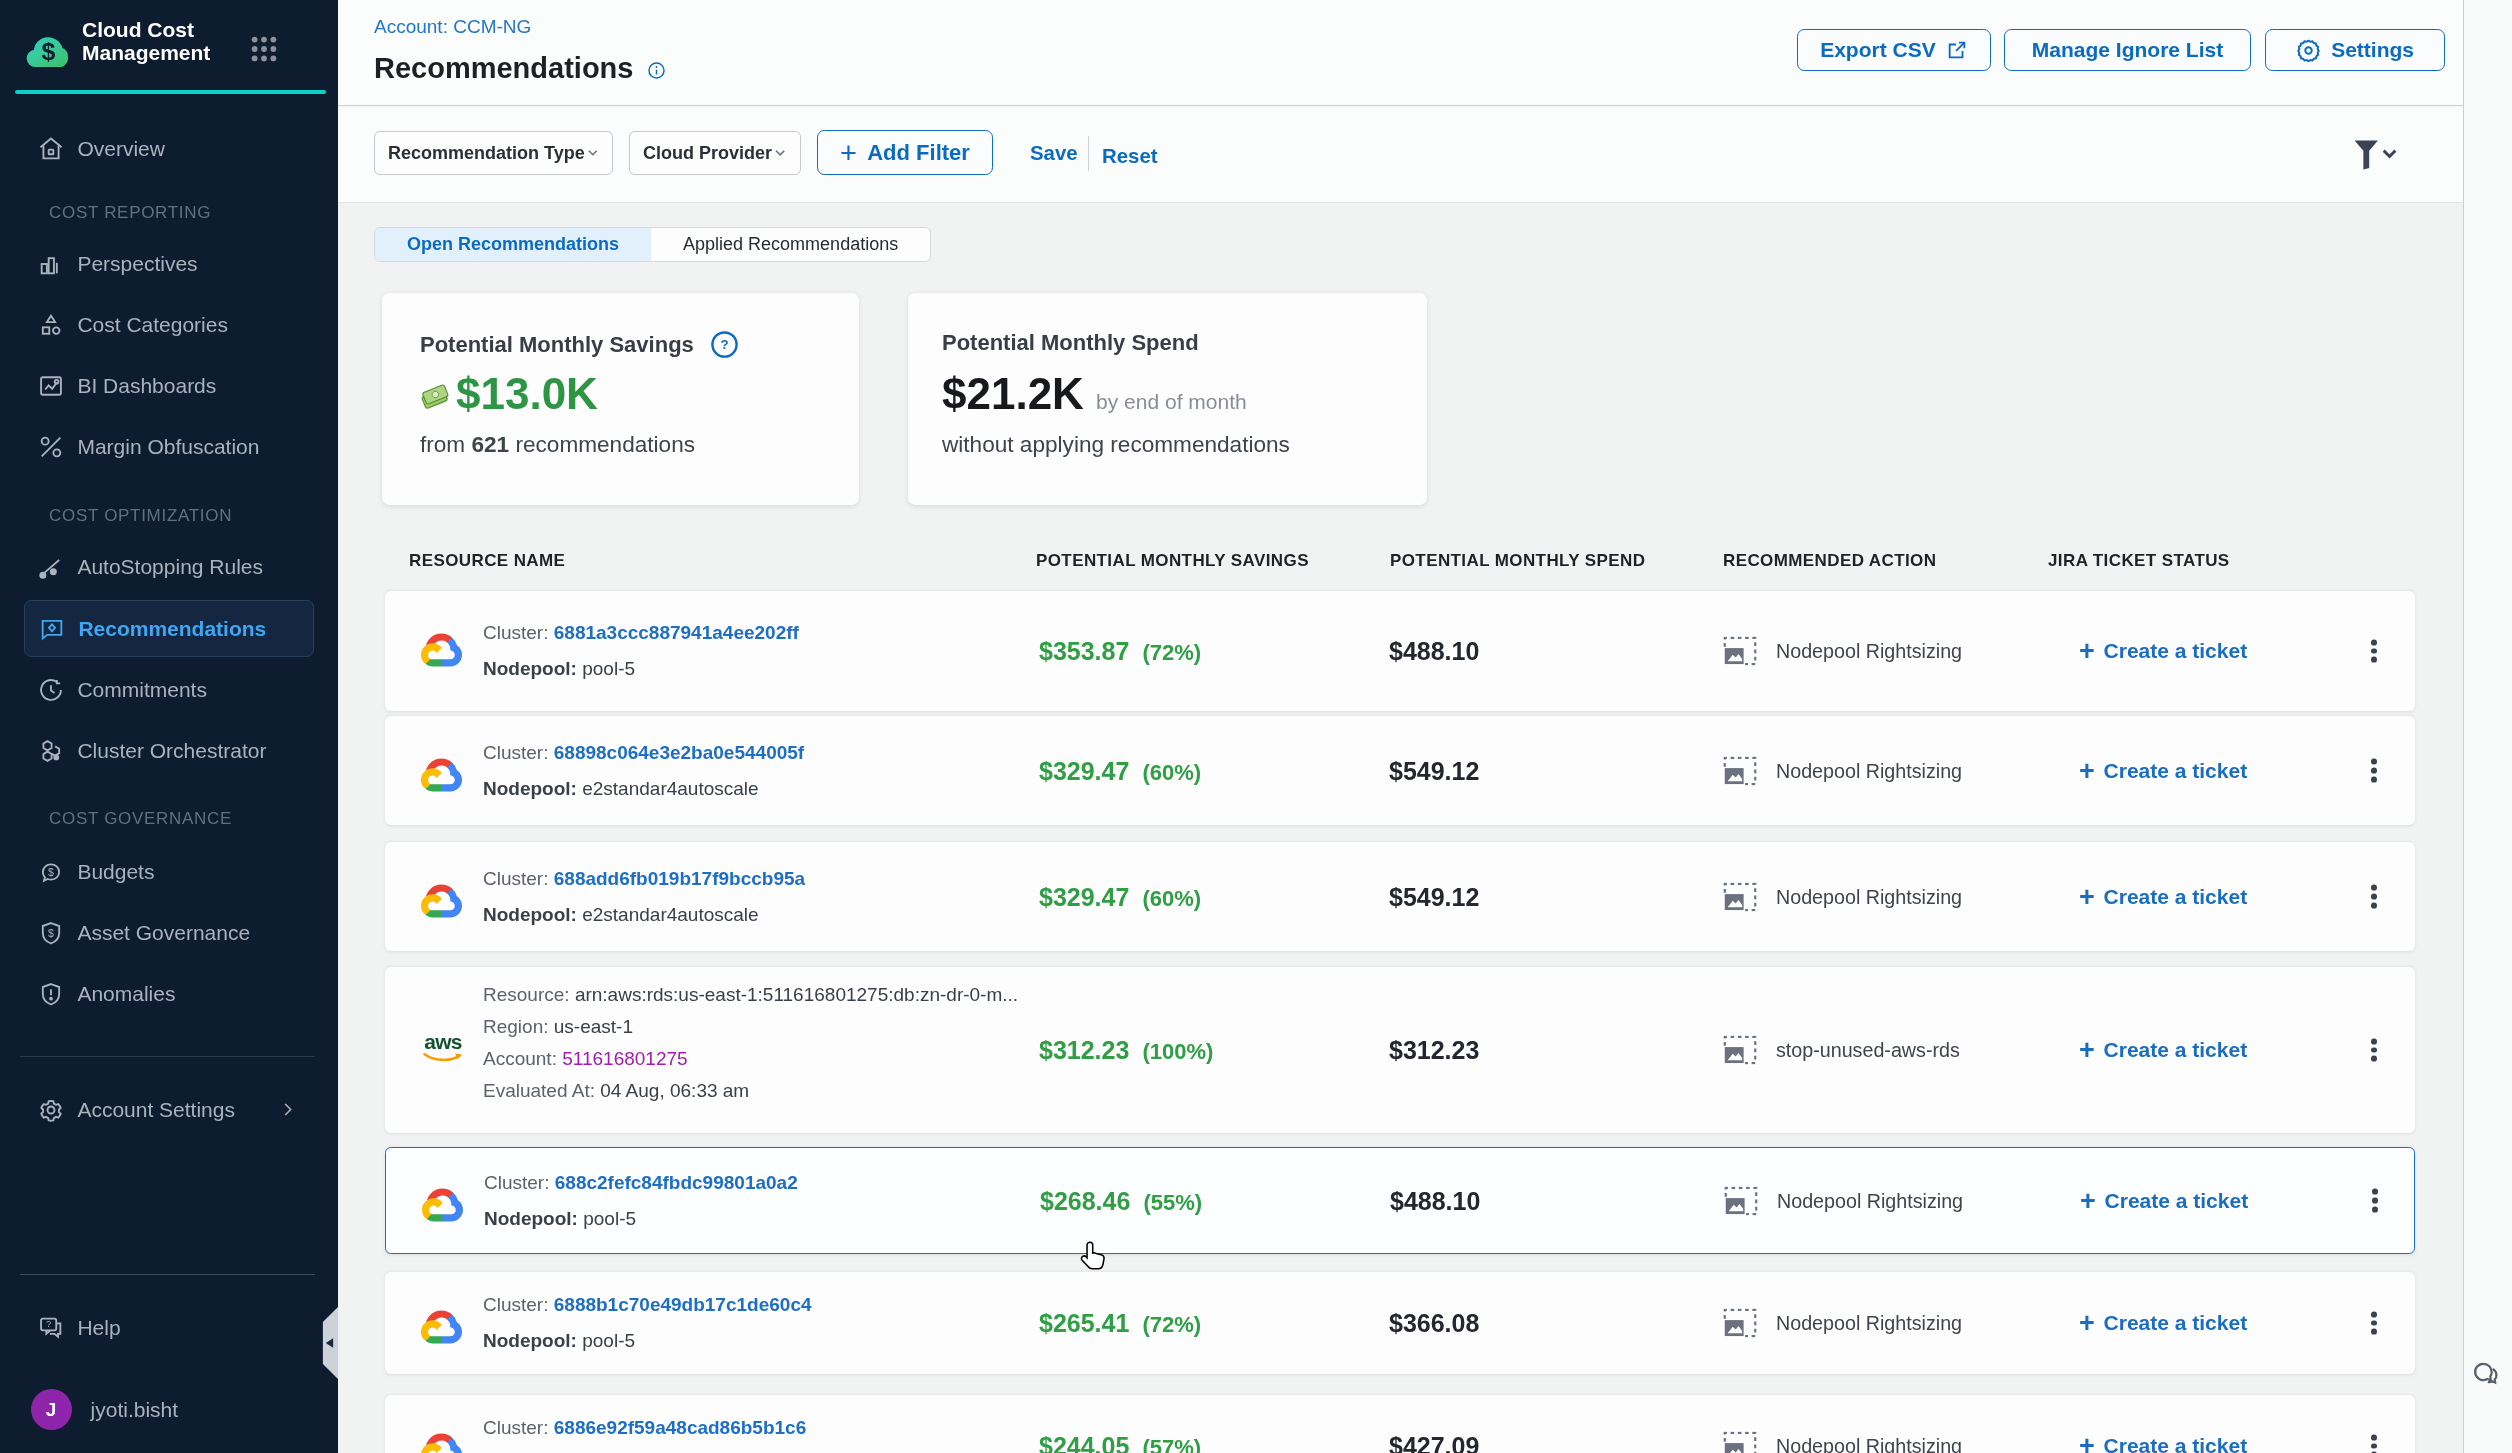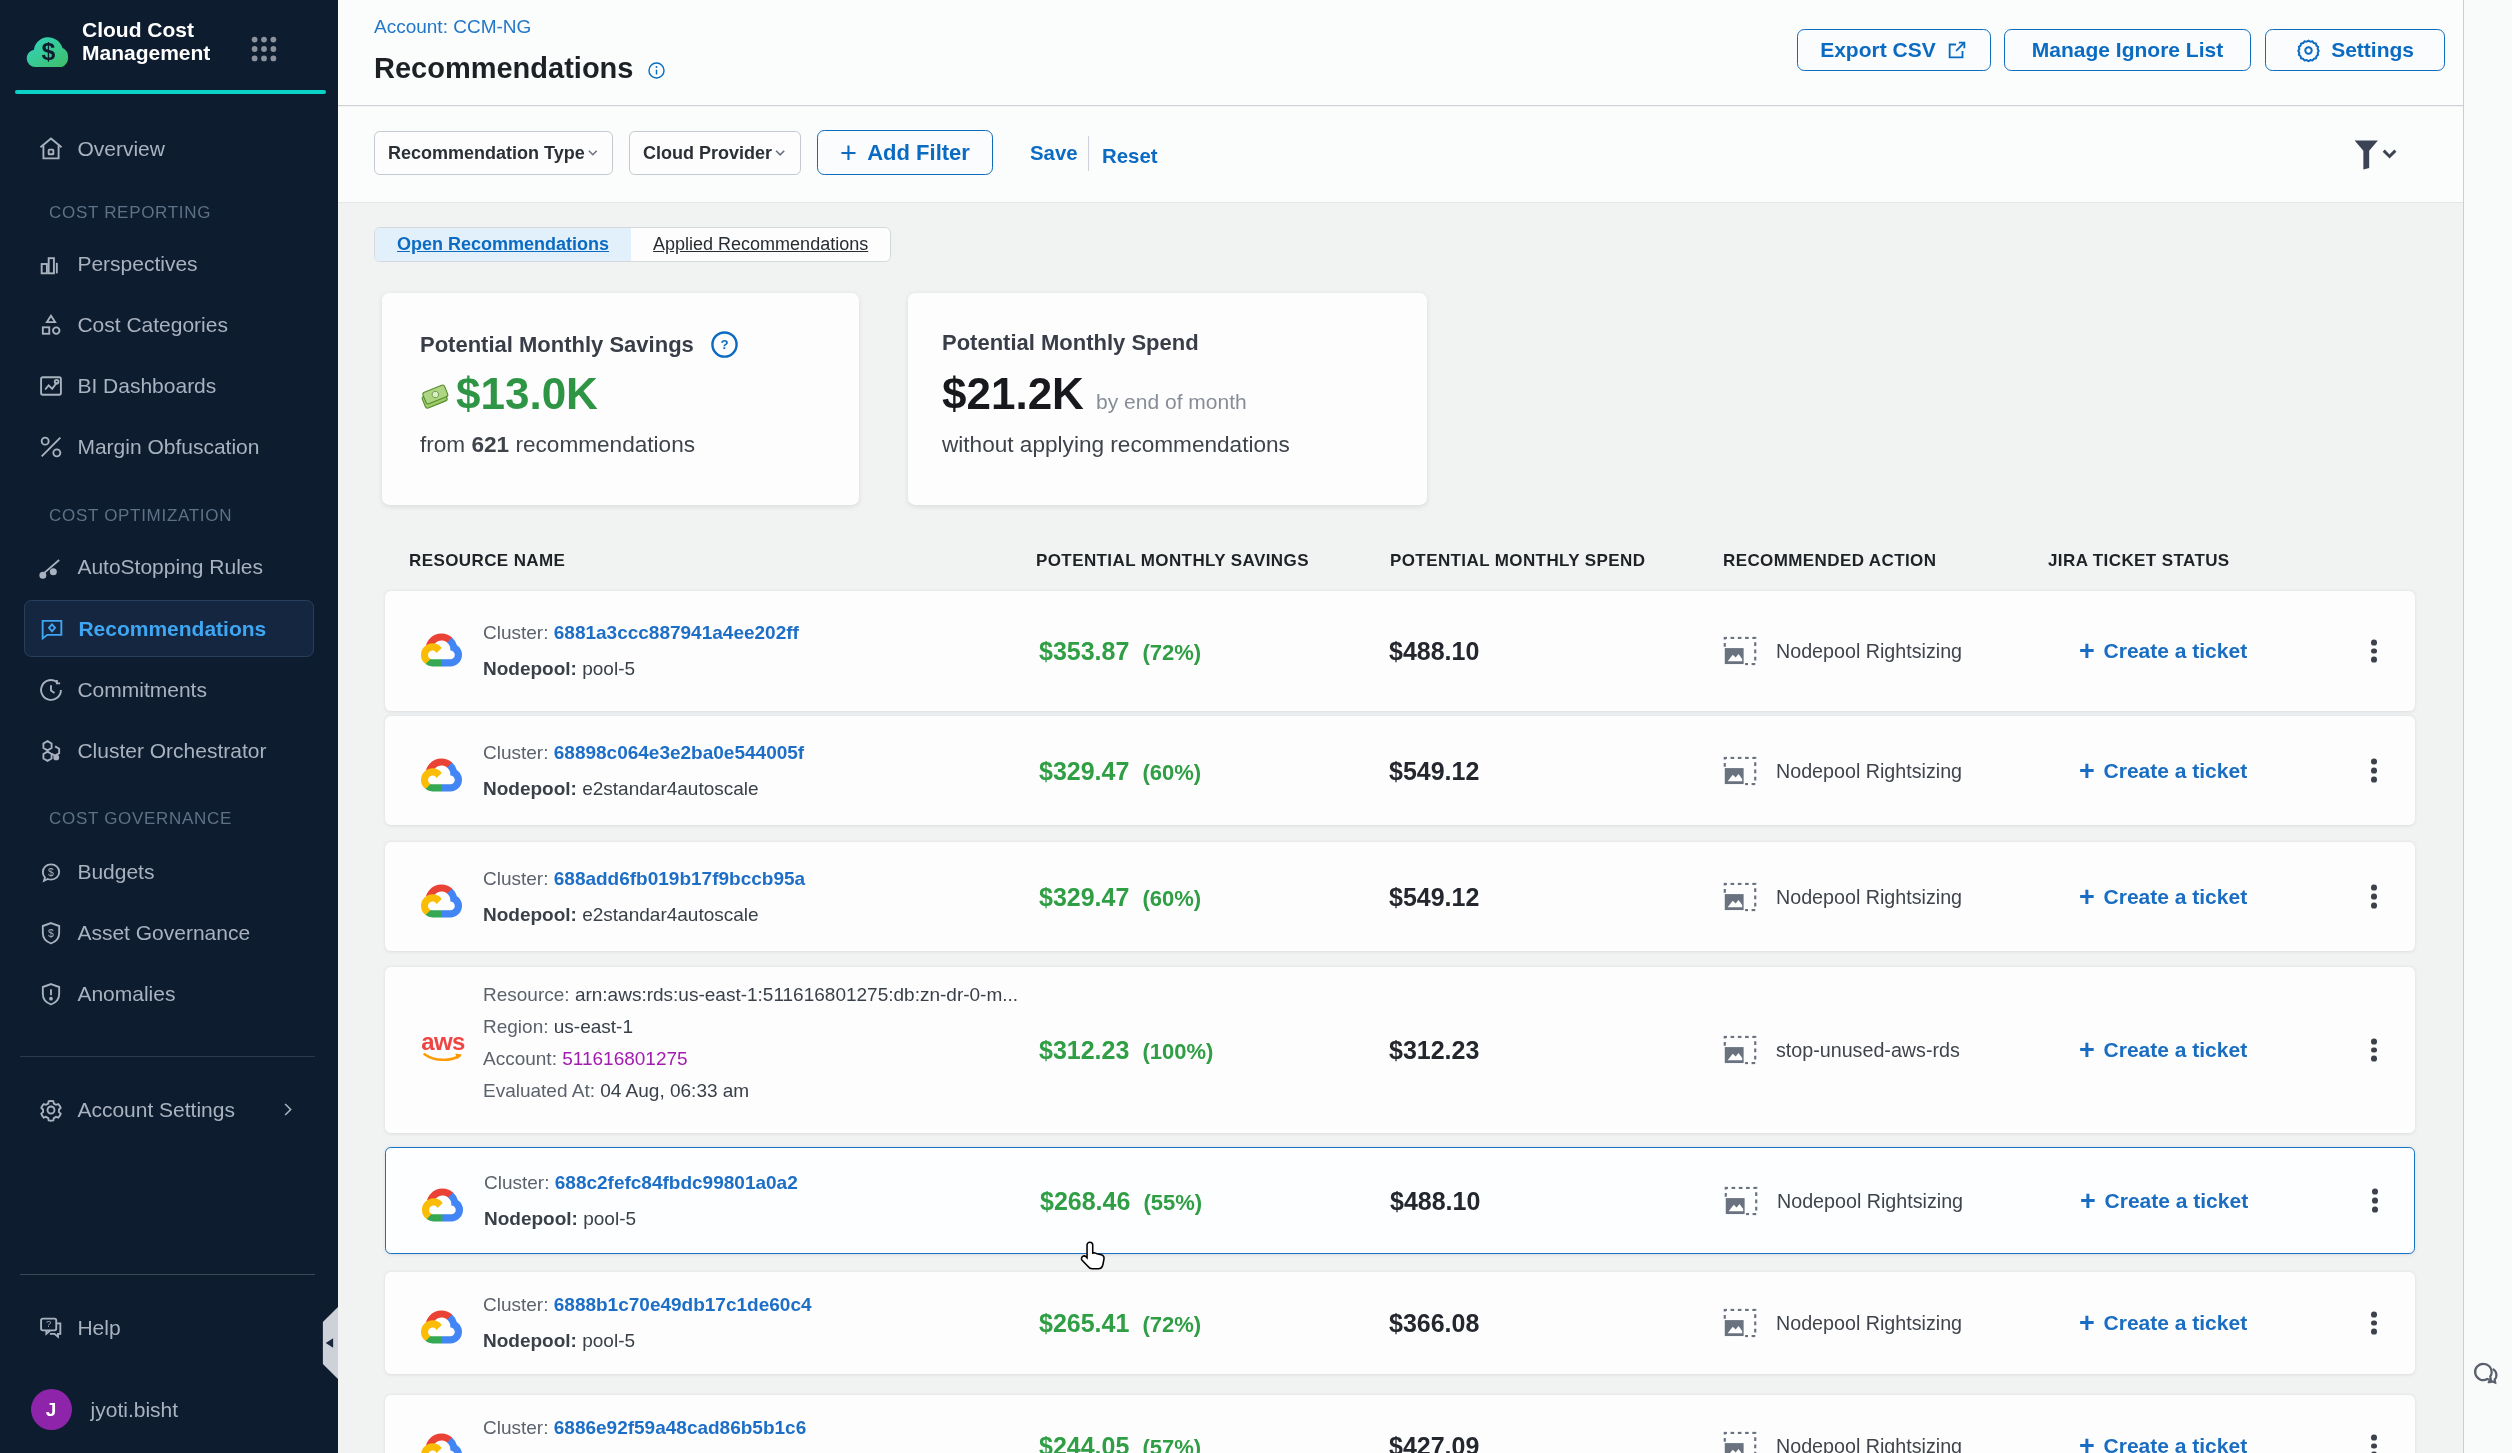--- a/index.html
+++ b/index.html
@@ -19,21 +19,21 @@
 
 #main { position:absolute; left:338px; top:0; width:2125px; height:1453px; background:#f1f2f2; }
 #hdr { position:absolute; left:0; top:0; width:2125px; height:106px; background:#fbfcfc; border-bottom:0.7px solid #cfd3d7; }
 #filterbar { position:absolute; left:0; top:107px; width:2125px; height:96px; background:#fbfcfc; border-bottom:0.7px solid #e4e7ea; }
 .obtn { position:absolute; top:29px; height:42px; border:1.5px solid #0f6cbd; border-radius:7.3px; background:#fbfcfd; color:#0b6bc2; font-weight:700; font-size:21px; display:flex; align-items:center; justify-content:center; gap:10.2px; }
 .drop { position:absolute; top:24px; height:44px; border:0.7px solid #c3c9cf; border-radius:5.8px; background:#fdfdfe; color:#2b3036; font-weight:700; font-size:18px; white-space:nowrap; display:flex; align-items:center; justify-content:space-between; padding:0 11.7px 0 13px; }
 .bluetext { color:#0b6bc2; font-weight:700; font-size:20.4px; }
 
 
 #tabs { position:absolute; left:36px; top:227px; height:35px; display:flex; border:0.7px solid #d5d9dd; border-radius:5.8px; overflow:hidden; background:#fdfdfe; }
-#tabs .tab { display:flex; align-items:center; padding:0 22px; font-size:18px; color:#272c31;text-decoration:underline; }
+#tabs .tab { display:flex; align-items:center; padding:0 32px; font-size:18px; color:#272c31; }
 #tabs .tab.on { background:#e2f0fb; color:#0b6bc2; font-weight:700; }
 
 
 .card { position:absolute; top:293px; height:212px; background:#fdfdfe; border-radius:7.3px; box-shadow:0 1.5px 5.8px rgba(40,50,60,0.10); }
 .ctitle { font-size:22px; font-weight:700; color:#383d47; }
 
 
 .th { position:absolute; top:551px; font-size:17px; font-weight:700; color:#1e2227; letter-spacing:0.4px; }
 .row { position:absolute; left:47px; width:2030px; background:#fdfdfe; border-radius:5.8px; box-shadow:0 0.7px 3.6px rgba(40,50,60,0.10); }
 .gcpicon, .awsicon { position:absolute; left:36px; width:41px; height:34px; }
@@ -381,21 +381,21 @@
     <div class="jira"><span class="plus">+</span>Create a ticket</div>
     <div class="dots">
         <i></i>
         <i></i>
         <i></i>
       </div>
   </div>
 
   <div class="row" style="top:967px; height:166px;">
     <div class="abs" style="left:36px; top:64px; width:44px; text-align:center;">
-      <div style="font-size:24px; font-weight:700; color:#ef4444; letter-spacing:-0.7px; line-height:22px;">aws</div>
+      <div style="font-size:21px; font-weight:700; color:#14532d; letter-spacing:-0.7px; line-height:22px;">aws</div>
       <svg width="41" height="11.7" viewBox="0 0 56 16" style="margin-top:-1.5px;">
           <path d="M2 3 C16 13 38 13 50 5" fill="none" stroke="#f90" stroke-width="3.4" stroke-linecap="round"></path>
           <path d="M44 2 L53 3.4 L47 10 Z" fill="#f90"></path>
         </svg>
     </div>
     <div class="rtext" style="line-height:32px; top:calc(50% - 7.3px);">
       <div class="cl1" style="white-space:nowrap;">Resource: <span style="color:#394049;">arn:aws:rds:us-east-1:511616801275:db:zn-dr-0-m...</span></div>
       <div class="cl1">Region: <span style="color:#394049;">us-east-1</span></div>
       <div class="cl1">Account: <span style="color:#a21caf;">511616801275</span></div>
       <div class="cl1">Evaluated At: <span style="color:#394049;">04 Aug, 06:33 am</span></div>

